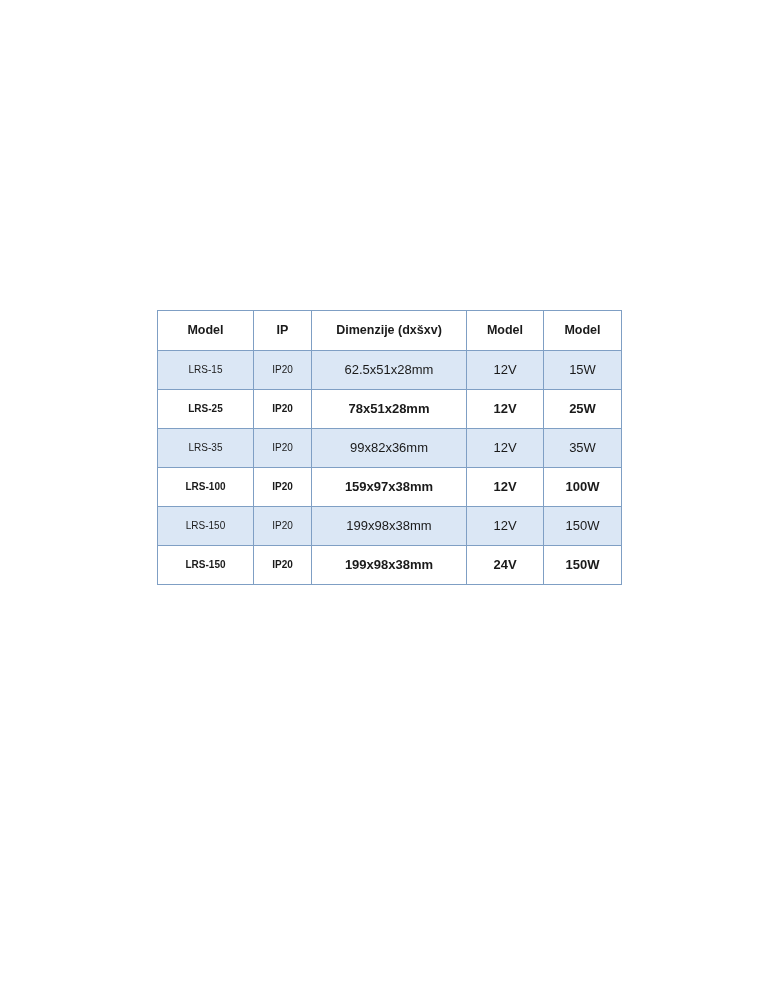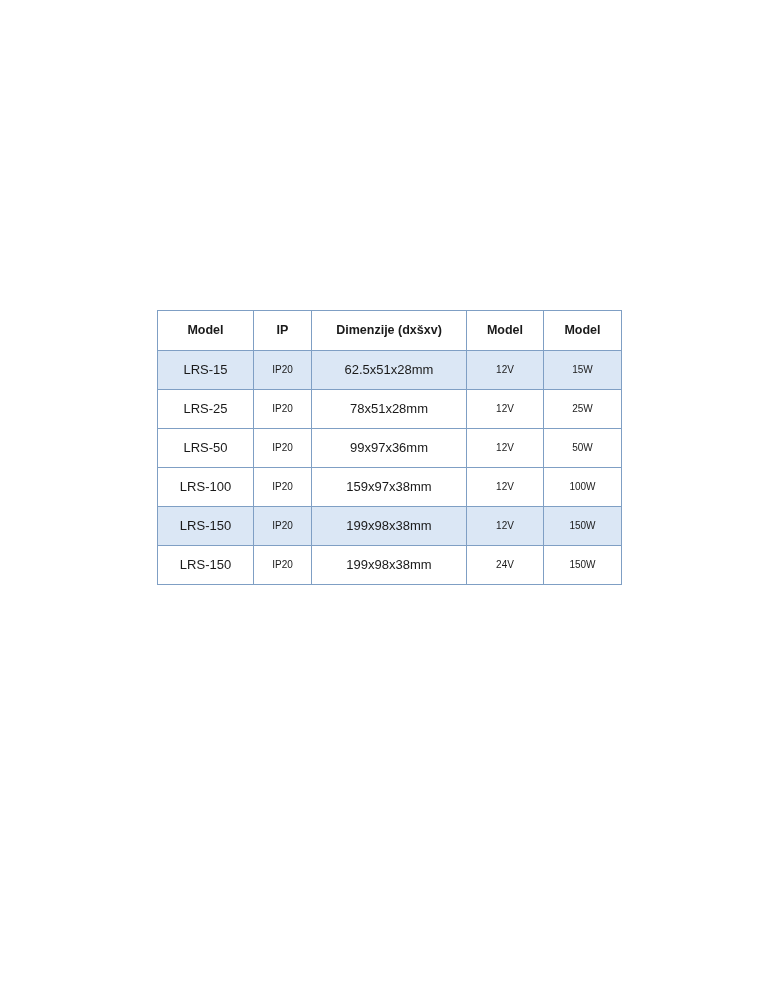--- a/index.html
+++ b/index.html
@@ -49,33 +49,34 @@
     font-weight: bold;
     font-size: 12.5px;
     height: 39px;
     line-height: 39px;
   }
   table.spec tbody tr.alt td {
     background: #dbe7f5;
   }
   table.spec tbody tr.plain td {
     background: #ffffff;
+    font-weight: bold;
   }
   table.spec tbody td.model {
-    font-size: 13px;
+    font-size: 10px;
   }
   table.spec tbody td.ip {
     font-size: 10px;
   }
   table.spec tbody td.dim {
     font-size: 13px;
   }
   table.spec tbody td.volt,
   table.spec tbody td.power {
-    font-size: 10px;
+    font-size: 13px;
   }
   col.c-model { width: 96px; }
   col.c-ip    { width: 58px; }
   col.c-dim   { width: 155px; }
   col.c-volt  { width: 77px; }
   col.c-power { width: 78px; }
 </style>
 </head>
 <body>
 
@@ -106,26 +107,26 @@
           <td class="volt">12V</td>
           <td class="power">15W</td>
         </tr>
         <tr class="plain">
           <td class="model">LRS-25</td>
           <td class="ip">IP20</td>
           <td class="dim">78x51x28mm</td>
           <td class="volt">12V</td>
           <td class="power">25W</td>
         </tr>
-        <tr class="plain">
-          <td class="model">LRS-50</td>
+        <tr class="alt">
+          <td class="model">LRS-35</td>
           <td class="ip">IP20</td>
-          <td class="dim">99x97x36mm</td>
+          <td class="dim">99x82x36mm</td>
           <td class="volt">12V</td>
-          <td class="power">50W</td>
+          <td class="power">35W</td>
         </tr>
         <tr class="plain">
           <td class="model">LRS-100</td>
           <td class="ip">IP20</td>
           <td class="dim">159x97x38mm</td>
           <td class="volt">12V</td>
           <td class="power">100W</td>
         </tr>
         <tr class="alt">
           <td class="model">LRS-150</td>

